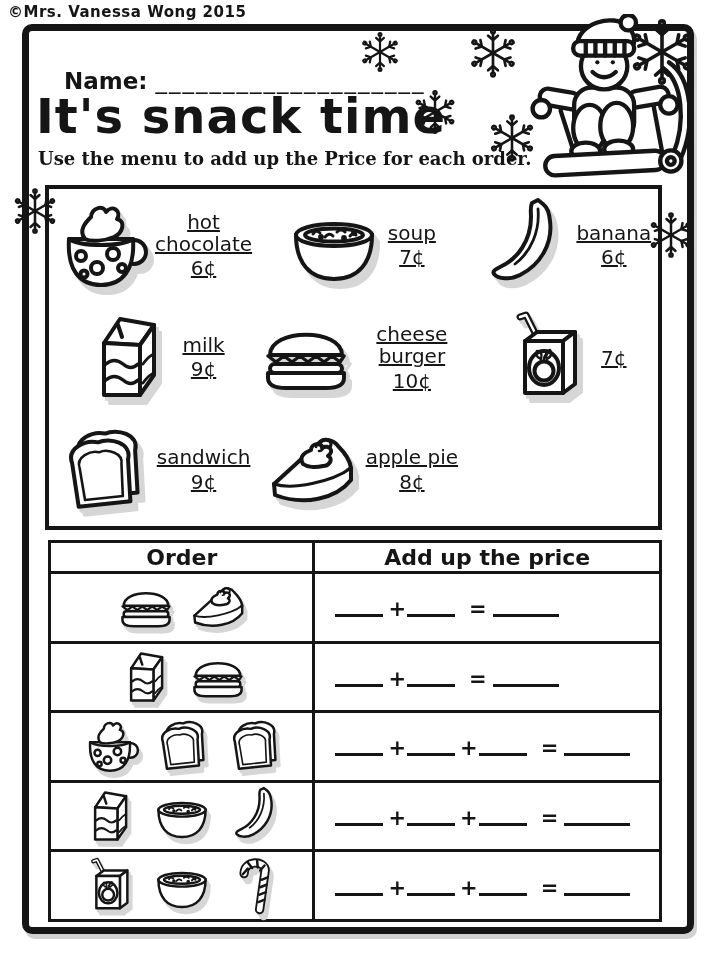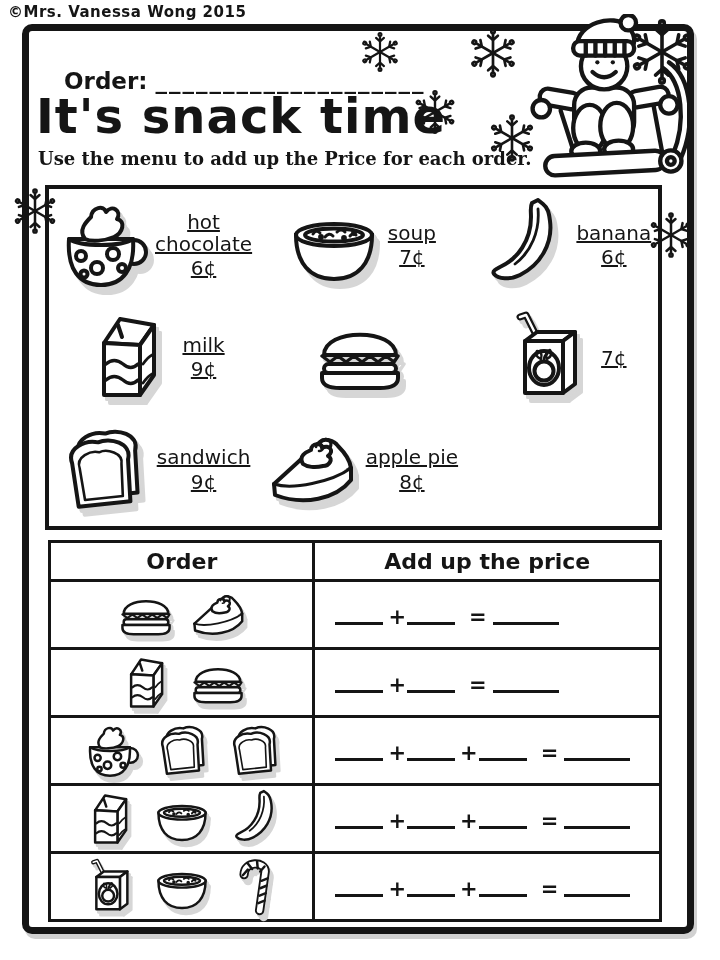--- a/index.html
+++ b/index.html
@@ -12,21 +12,21 @@
   
   .copyright{
     left:8px;top:3px;font-size:15px;font-weight:600;letter-spacing:.5px;
   }
   .frame{
     left:22px;top:24px;width:672px;height:910px;box-sizing:border-box;
     border:7px solid #151515;border-radius:10px;background:#fff;
     box-shadow:3px 5px 0 rgba(0,0,0,.18);
   }
   .name-row{left:64px;top:68px;font-size:23px;font-weight:600;}
-  .name-blank{letter-spacing:2px;font-weight:700;}
+  .name-blank{letter-spacing:2px;font-weight:400;}
   .title{
     left:36px;top:88px;font-size:48px;font-weight:800;letter-spacing:1px;
     font-family:"DejaVu Sans",sans-serif;
   }
   .subtitle{
     left:38px;top:148px;font-size:18px;font-weight:700;
     font-family:"DejaVu Serif",serif;
   }
   
   .menu{
@@ -42,21 +42,21 @@
   .mi-icon svg{width:100%;height:100%;}
   .mi-text{flex:0 1 auto;text-align:center;font-size:20px;line-height:1.12;
     max-width:118px;margin-left:4px;font-weight:500;}
   .mi-price{font-size:20px;margin-top:2px;}
   
   .wtable{
     left:48px;top:540px;width:614px;height:382px;box-sizing:border-box;
     border:3px solid #151515;background:#fff;display:flex;flex-direction:column;
     z-index:2;
   }
-  .thead{display:flex;height:36px;flex:0 0 auto;}
+  .thead{display:flex;height:28px;flex:0 0 auto;}
   .trow{display:flex;flex:1 1 auto;border-top:3px solid #151515;}
   .cell-l{width:43.5%;box-sizing:border-box;border-right:3px solid #151515;
     display:flex;align-items:center;justify-content:center;gap:10px;}
   .cell-r{flex:1;display:flex;align-items:center;padding-left:20px;}
   .thead .cell-l,.thead .cell-r{align-items:center;justify-content:center;padding-left:0;}
   .th-label{font-size:22px;font-weight:700;}
   .order-icon{width:62px;height:62px;filter:drop-shadow(2px 3px 0 #d6d6d6);}
   .order-icon svg{width:100%;height:100%;}
   .blank{display:inline-block;width:48px;height:17px;border-bottom:3px solid #151515;}
   .blank.wide{width:66px;}
@@ -256,21 +256,21 @@
       </g>
     </symbol>
   </defs>
 </svg>
 
 <div class="abs copyright">©Mrs. Vanessa Wong 2015</div>
 
 <div class="abs frame"></div>
 
 <div class="abs name-row">
-  <span>Order:</span>
+  <span>Name:</span>
   <span class="name-blank">____________________</span>
 </div>
 
 <div class="abs title">It's snack time</div>
 <div class="abs subtitle">Use the menu to add up the Price for each order.</div>
 
 <div class="abs menu" id="menu-grid">
     <div class="menu-cell">
       <div class="mi-icon-wrap mi-icon"><svg class="mi-icon">
           <use href="#i-hot-chocolate"></use>
@@ -304,20 +304,24 @@
         </svg></div>
       <div class="mi-text">
         <div>milk</div>
         <div class="mi-price">9¢</div>
       </div>
     </div>
     <div class="menu-cell">
       <div class="mi-icon-wrap mi-icon"><svg class="mi-icon">
           <use href="#i-cheeseburger"></use>
         </svg></div>
+      <div class="mi-text">
+        <div>cheese burger</div>
+        <div class="mi-price">10¢</div>
+      </div>
     </div>
     <div class="menu-cell">
       <div class="mi-icon-wrap mi-icon"><svg class="mi-icon">
           <use href="#i-apple-juice"></use>
         </svg></div>
       <div class="mi-text">
         <div class="mi-price">7¢</div>
       </div>
     </div>
     <div class="menu-cell">

